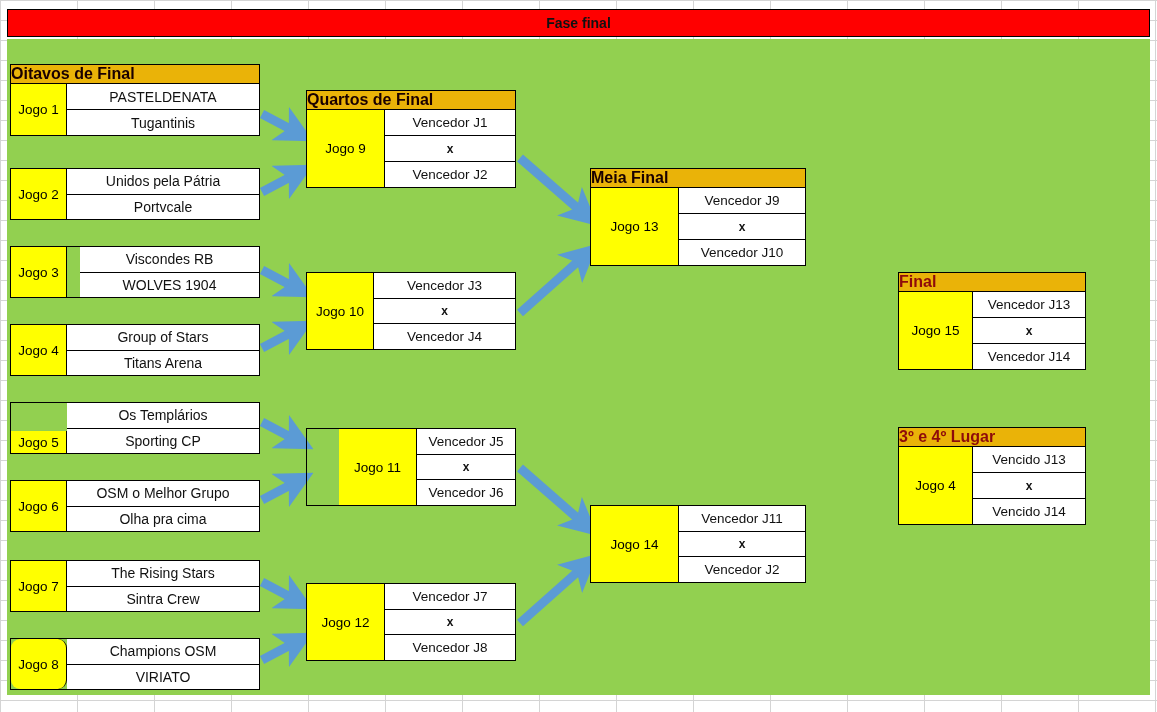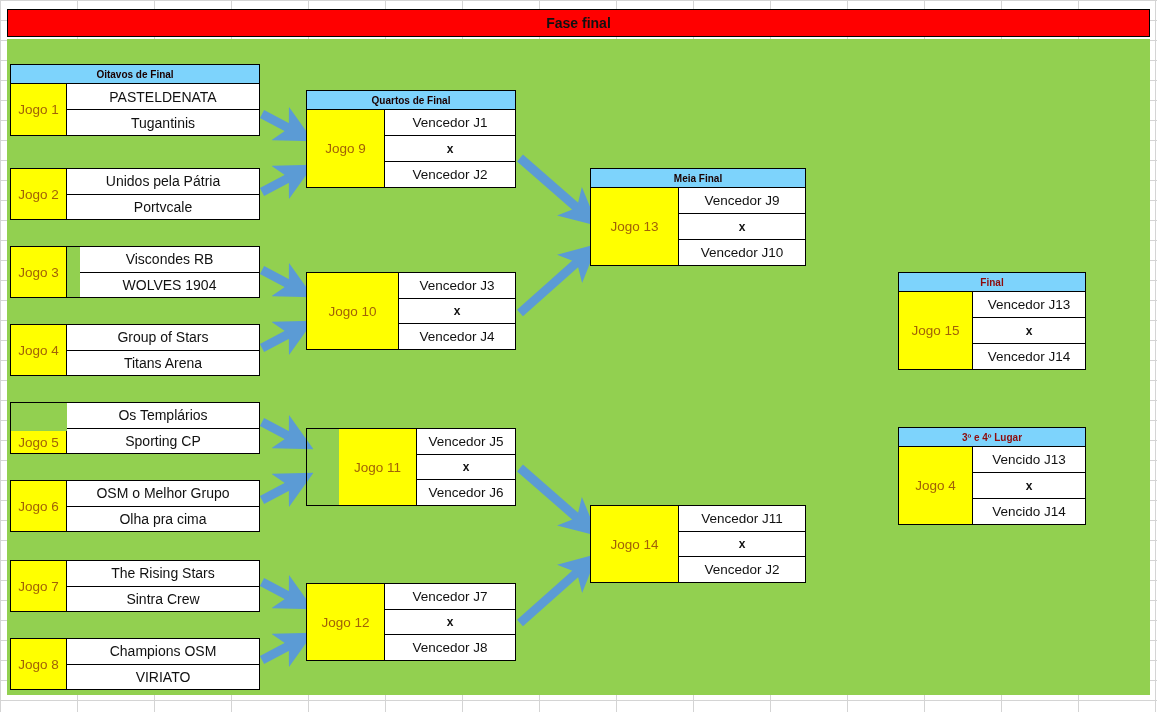--- a/index.html
+++ b/index.html
@@ -25,31 +25,31 @@
   .banner{
     position:absolute;left:7px;top:9px;width:1143px;height:28px;
     background:#FF0000;border:1px solid #000;
     display:flex;align-items:center;justify-content:center;
     font-weight:bold;font-size:14px;color:#111;box-sizing:border-box;
   }
 
   
   .box{position:absolute;box-sizing:border-box;}
   .box .hdr{
-    background:#7dd3fc;border:1px solid #000;
-    height:20px;display:flex;align-items:center;justify-content:center;
-    font-weight:bold;font-size:10px;color:#1a0000;
+    background:#eab308;border:1px solid #000;
+    height:20px;display:flex;align-items:center;justify-content:flex-start;
+    font-weight:bold;font-size:16px;color:#1a0000;
     box-sizing:border-box;
   }
   .box .hdr.dim{color:#8e0b0b;}
   .box .body{display:flex;border:1px solid #000;border-top:none;box-sizing:border-box;}
   .box .gameno{
     background:#FFFF00;border-right:1px solid #000;
     display:flex;align-items:center;justify-content:center;
-    font-size:13.5px;color:#a16207;box-sizing:border-box;flex:0 0 auto;
+    font-size:13.5px;color:#000000;box-sizing:border-box;flex:0 0 auto;
   }
   .box .rows{flex:1 1 auto;display:flex;flex-direction:column;box-sizing:border-box;}
   .box .rows .cell{
     background:#fff;flex:1 1 0;
     display:flex;align-items:center;justify-content:center;
     font-size:13.5px;color:#111;border-bottom:1px solid #000;
     box-sizing:border-box;white-space:nowrap;
   }
   .box .rows .cell:last-child{border-bottom:none;}
   .box .rows .cell.vs{font-weight:bold;font-size:12px;}
@@ -169,21 +169,21 @@
       <div class="gameno" style="width:56px;">Jogo 7</div>
       <div class="rows">
         <div class="cell">The Rising Stars</div>
         <div class="cell">Sintra Crew</div>
       </div>
     </div>
   </div>
 
   <div class="box r16" style="left:10px;top:638px;width:250px;">
     <div class="body" style="height:52px;border-top:1px solid #000;">
-      <div class="gameno" style="width:56px;">Jogo 8</div>
+      <div class="gameno" style="width:56px;border-radius:9px;">Jogo 8</div>
       <div class="rows">
         <div class="cell">Champions OSM</div>
         <div class="cell">VIRIATO</div>
       </div>
     </div>
   </div>
 
   <div class="box" style="left:306px;top:90px;width:210px;">
     <div class="hdr">
       <span>Quartos de Final</span>
@@ -193,21 +193,21 @@
       <div class="rows">
         <div class="cell">Vencedor J1</div>
         <div class="cell vs">x</div>
         <div class="cell">Vencedor J2</div>
       </div>
     </div>
   </div>
 
   <div class="box" style="left:306px;top:272px;width:210px;">
     <div class="body" style="height:78px;border-top:1px solid #000;">
-      <div class="gameno" style="width:92px;">Jogo 10</div>
+      <div class="gameno" style="width:67px;">Jogo 10</div>
       <div class="rows">
         <div class="cell">Vencedor J3</div>
         <div class="cell vs">x</div>
         <div class="cell">Vencedor J4</div>
       </div>
     </div>
   </div>
 
   <div class="box" style="left:306px;top:428px;width:210px;">
     <div class="body" style="height:78px;border-top:1px solid #000;">

